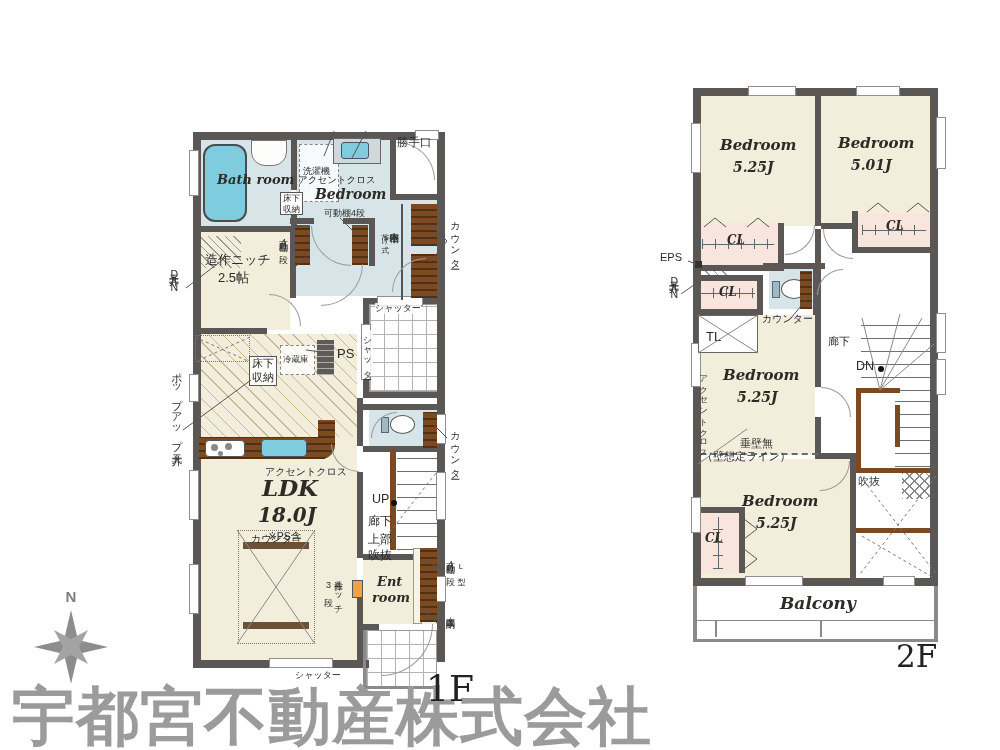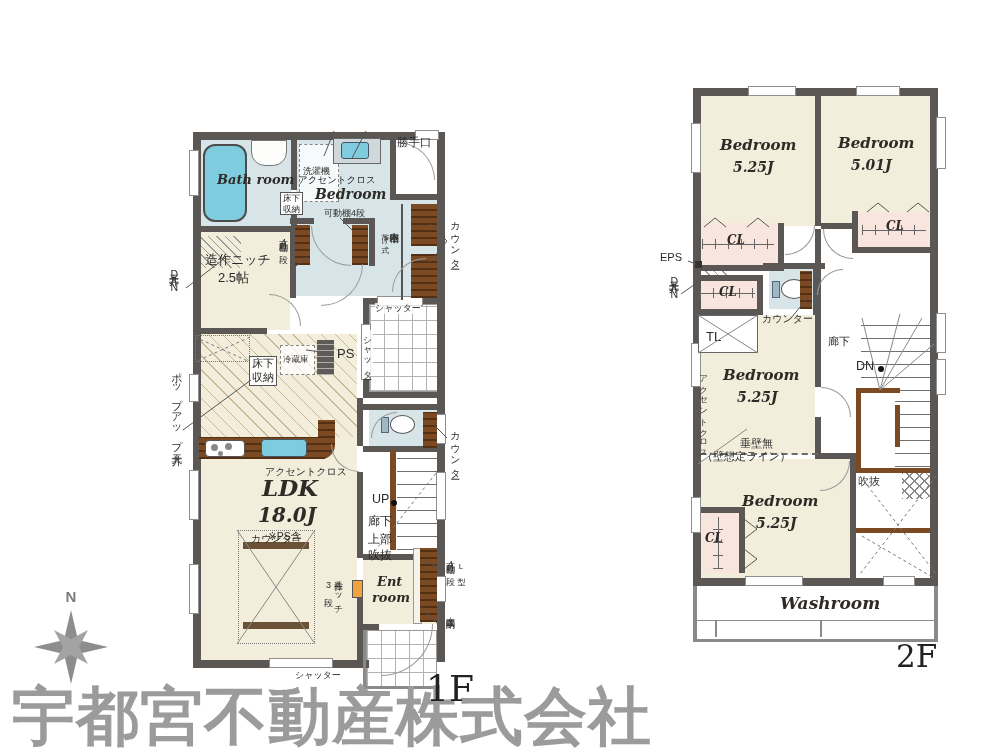--- a/index.html
+++ b/index.html
@@ -279,21 +279,21 @@
     <div class="lbl" style="left:138px;top:250px;font-size:11px">廊下</div>
     <div class="lbl" style="left:166px;top:274px;font-size:12.5px">DN</div>
     <div class="lbl v" style="left:9px;top:284px;font-size:8.5px">アクセントクロス</div>
     <div class="lbl serif" style="left:33px;top:282px;font-size:15px">Bedroom</div>
     <div class="lbl serif" style="left:47px;top:304px;font-size:14px">5.25J</div>
     <div class="lbl" style="left:50px;top:352px;font-size:11px">垂壁無</div>
     <div class="lbl" style="left:12px;top:365px;font-size:11px">（壁想定ライン）</div>
     <div class="lbl" style="left:168px;top:390px;font-size:11px">吹抜</div>
     <div class="lbl serif" style="left:52px;top:408px;font-size:15px">Bedroom</div>
     <div class="lbl serif" style="left:66px;top:430px;font-size:14px">5.25J</div>
-    <div class="lbl serif" style="left:90px;top:508px;font-size:17px">Washroom</div>
+    <div class="lbl serif" style="left:90px;top:508px;font-size:17px">Balcony</div>
   </div>
 
 
   <svg id="overlay" width="1000" height="750">
     <g stroke="#555" stroke-width="1" fill="none">
       <path d="M334,131 L324,156"></path>
         <path d="M366,131 L352,158"></path>
       <path d="M447,241 L430,224"></path>
         <path d="M447,241 L430,262"></path>
       <path d="M447,438 L429,420"></path>

